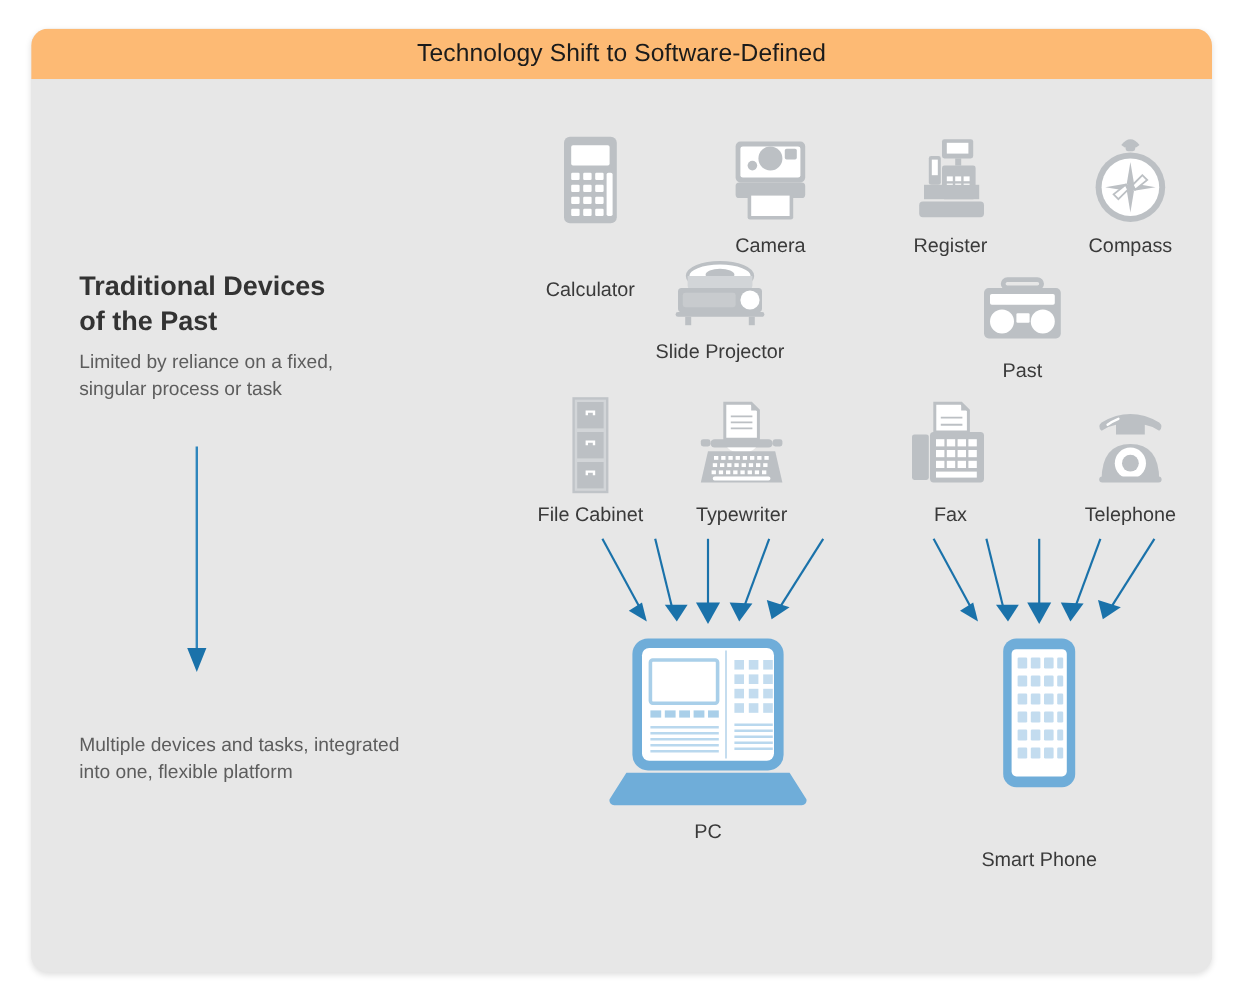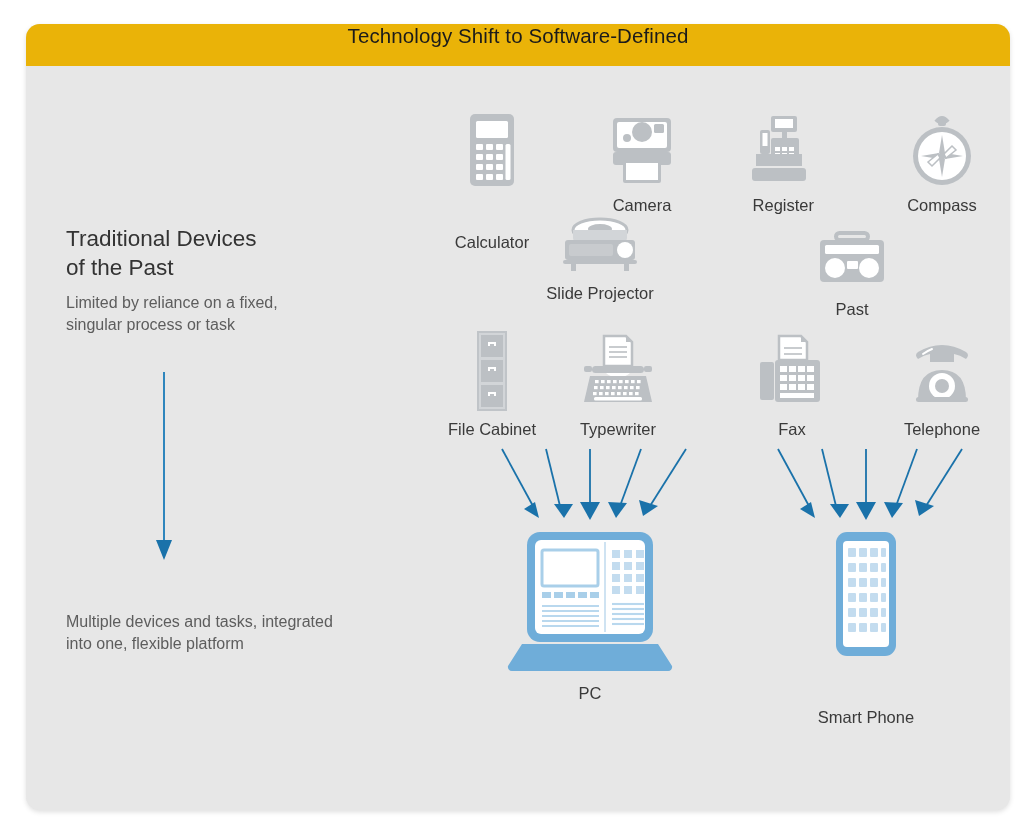--- a/index.html
+++ b/index.html
@@ -25,23 +25,23 @@
     border-radius: 14px;
     background: #e7e7e7;
     box-shadow: 0 2px 5px rgba(0,0,0,0.13);
     overflow: hidden;
   }
   .card-header {
     position: absolute;
     left: 0; top: 0;
     width: 100%;
     height: 42px;
-    background: #eab308;
+    background: #fdba74;
     display: flex;
-    align-items: flex-start;
+    align-items: center;
     justify-content: center;
   }
   .card-title {
     font-size: 20.5px;
     color: #1b1b1b;
     letter-spacing: 0.1px;
   }
   .card-body {
     position: absolute;
     left: 0; top: 42px;
@@ -50,20 +50,21 @@
     background: #e7e7e7;
   }
 
   
   .textblock { position: absolute; }
   .tb-head {
     font-size: 22.5px;
     color: #333333;
     line-height: 29px;
     white-space: pre-line;
+    font-weight: bold;
   }
   .tb-sub {
     font-size: 16px;
     color: #5d5d5d;
     line-height: 22px;
     margin-top: 10px;
     white-space: pre-line;
   }
 
   
@@ -192,21 +193,21 @@
           <circle cx="35" cy="20" r="10" fill="#bcc0c4"></circle>
           <circle cx="20" cy="26" r="4" fill="#bcc0c4"></circle>
           <rect x="47" y="12" width="10" height="9" rx="1.5" fill="#bcc0c4"></rect>
           <rect x="6" y="40" width="58" height="13" rx="3" fill="#bcc0c4"></rect>
           <rect x="16" y="48" width="38" height="23" rx="2" fill="#bcc0c4"></rect>
           <rect x="19" y="51" width="32" height="17" fill="#ffffff"></rect>
         </svg>
         <div class="cell-label">Camera</div>
       </div>
 
-      <div class="cell" style="left:664px; top:46px; width:124px;align-items:flex-end;">
+      <div class="cell" style="left:704px; top:46px; width:124px;">
         <svg class="glyph" width="72" height="76" viewBox="0 0 72 76">
           <rect x="29" y="4" width="26" height="16" rx="2" fill="#bcc0c4"></rect>
           <rect x="33" y="7" width="18" height="9" fill="#ffffff"></rect>
           <rect x="40" y="20" width="5" height="6" fill="#bcc0c4"></rect>
           <rect x="18" y="18" width="10" height="24" rx="2" fill="#bcc0c4"></rect>
           <rect x="20.5" y="21" width="5" height="13" fill="#ffffff"></rect>
           <rect x="29" y="26" width="28" height="28" rx="2" fill="#bcc0c4"></rect>
           <g fill="#ffffff">
             <rect x="33" y="35" width="5" height="4"></rect>
               <rect x="40" y="35" width="5" height="4"></rect>

